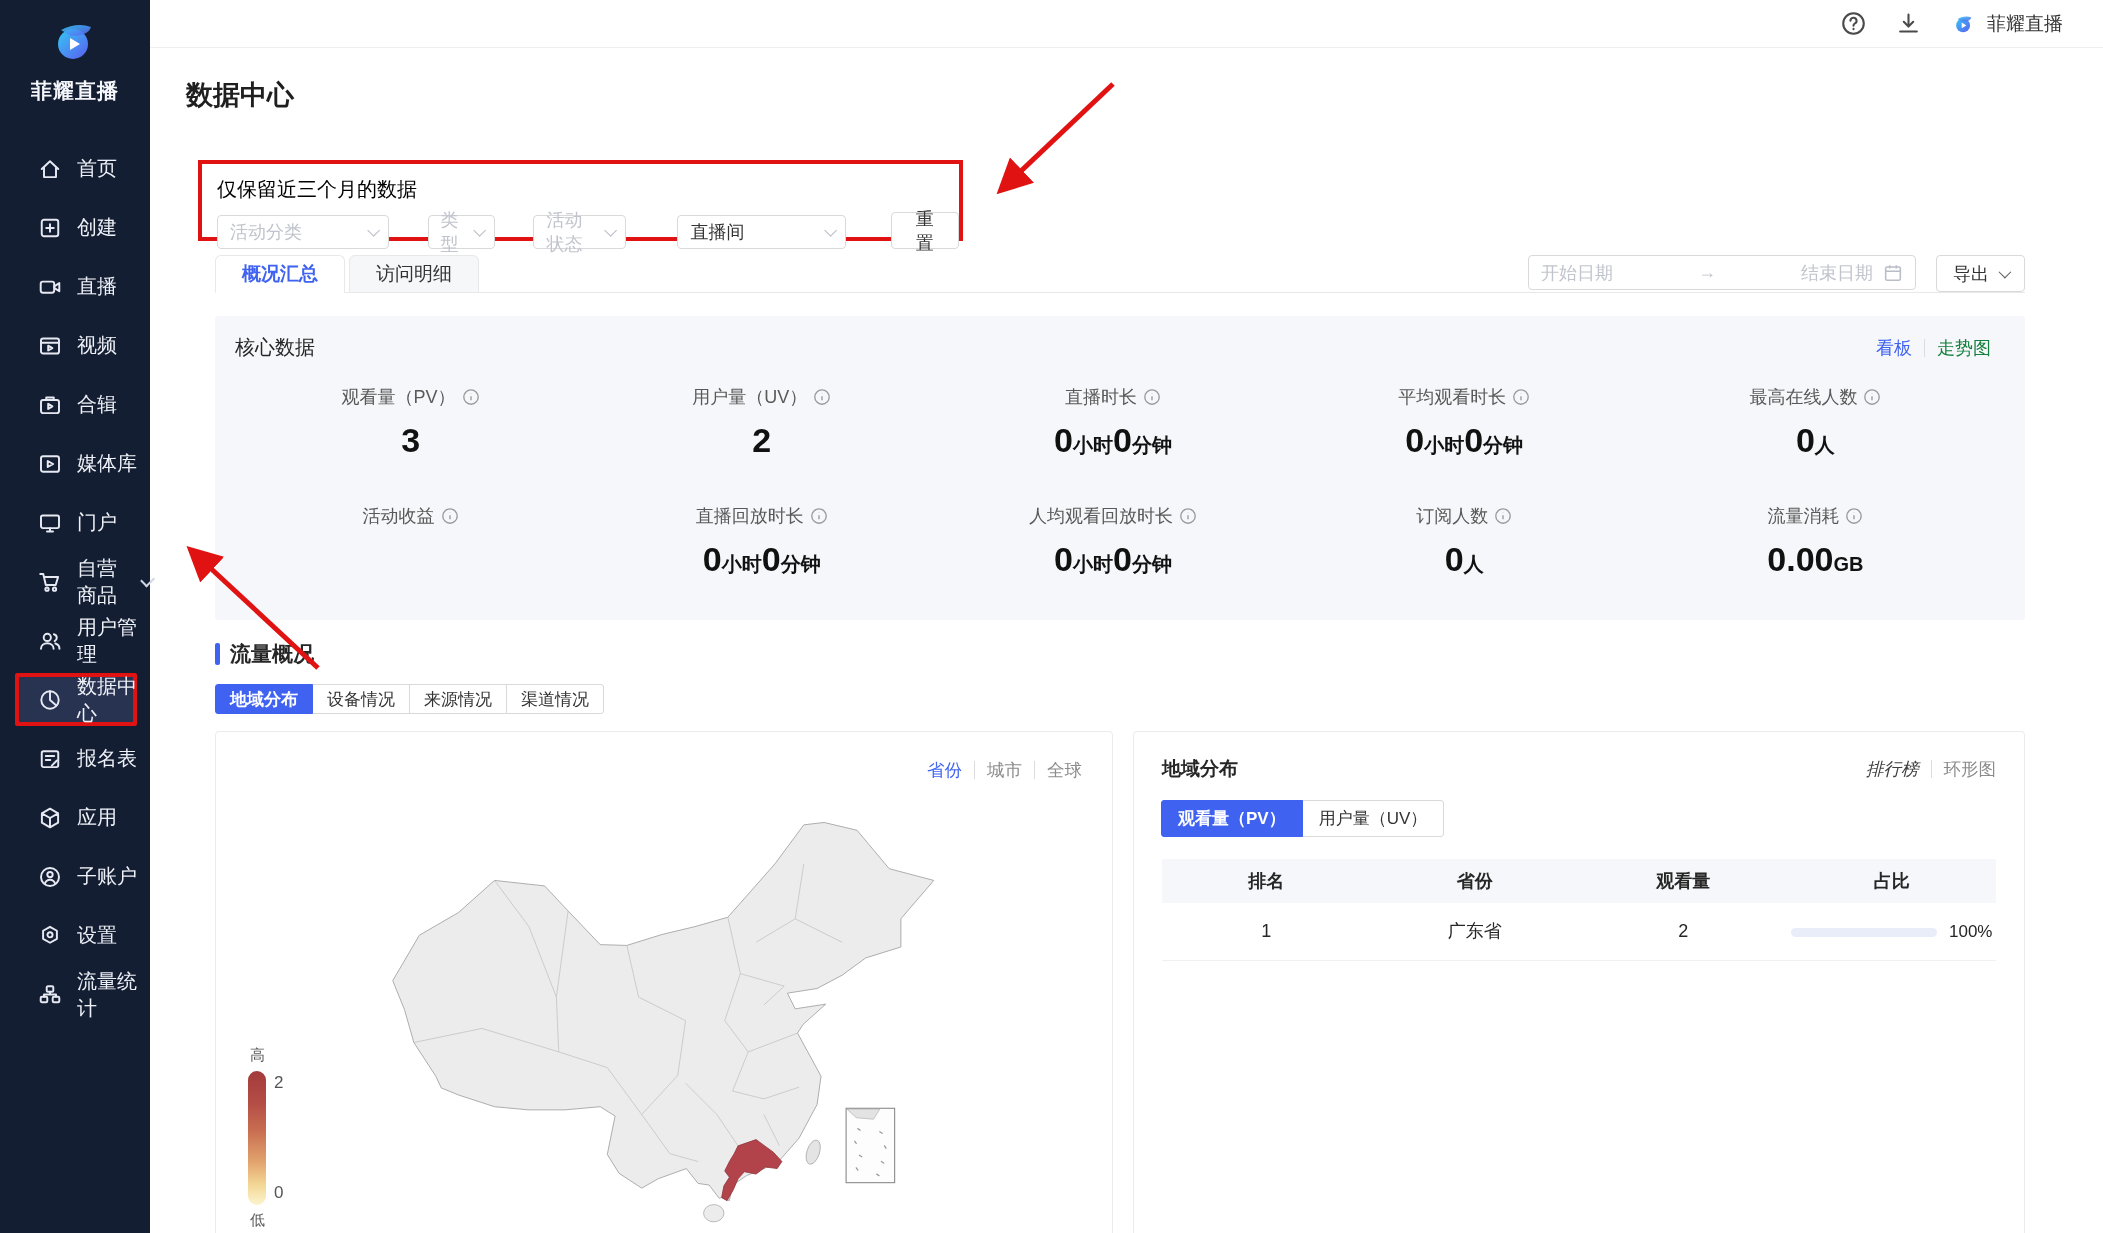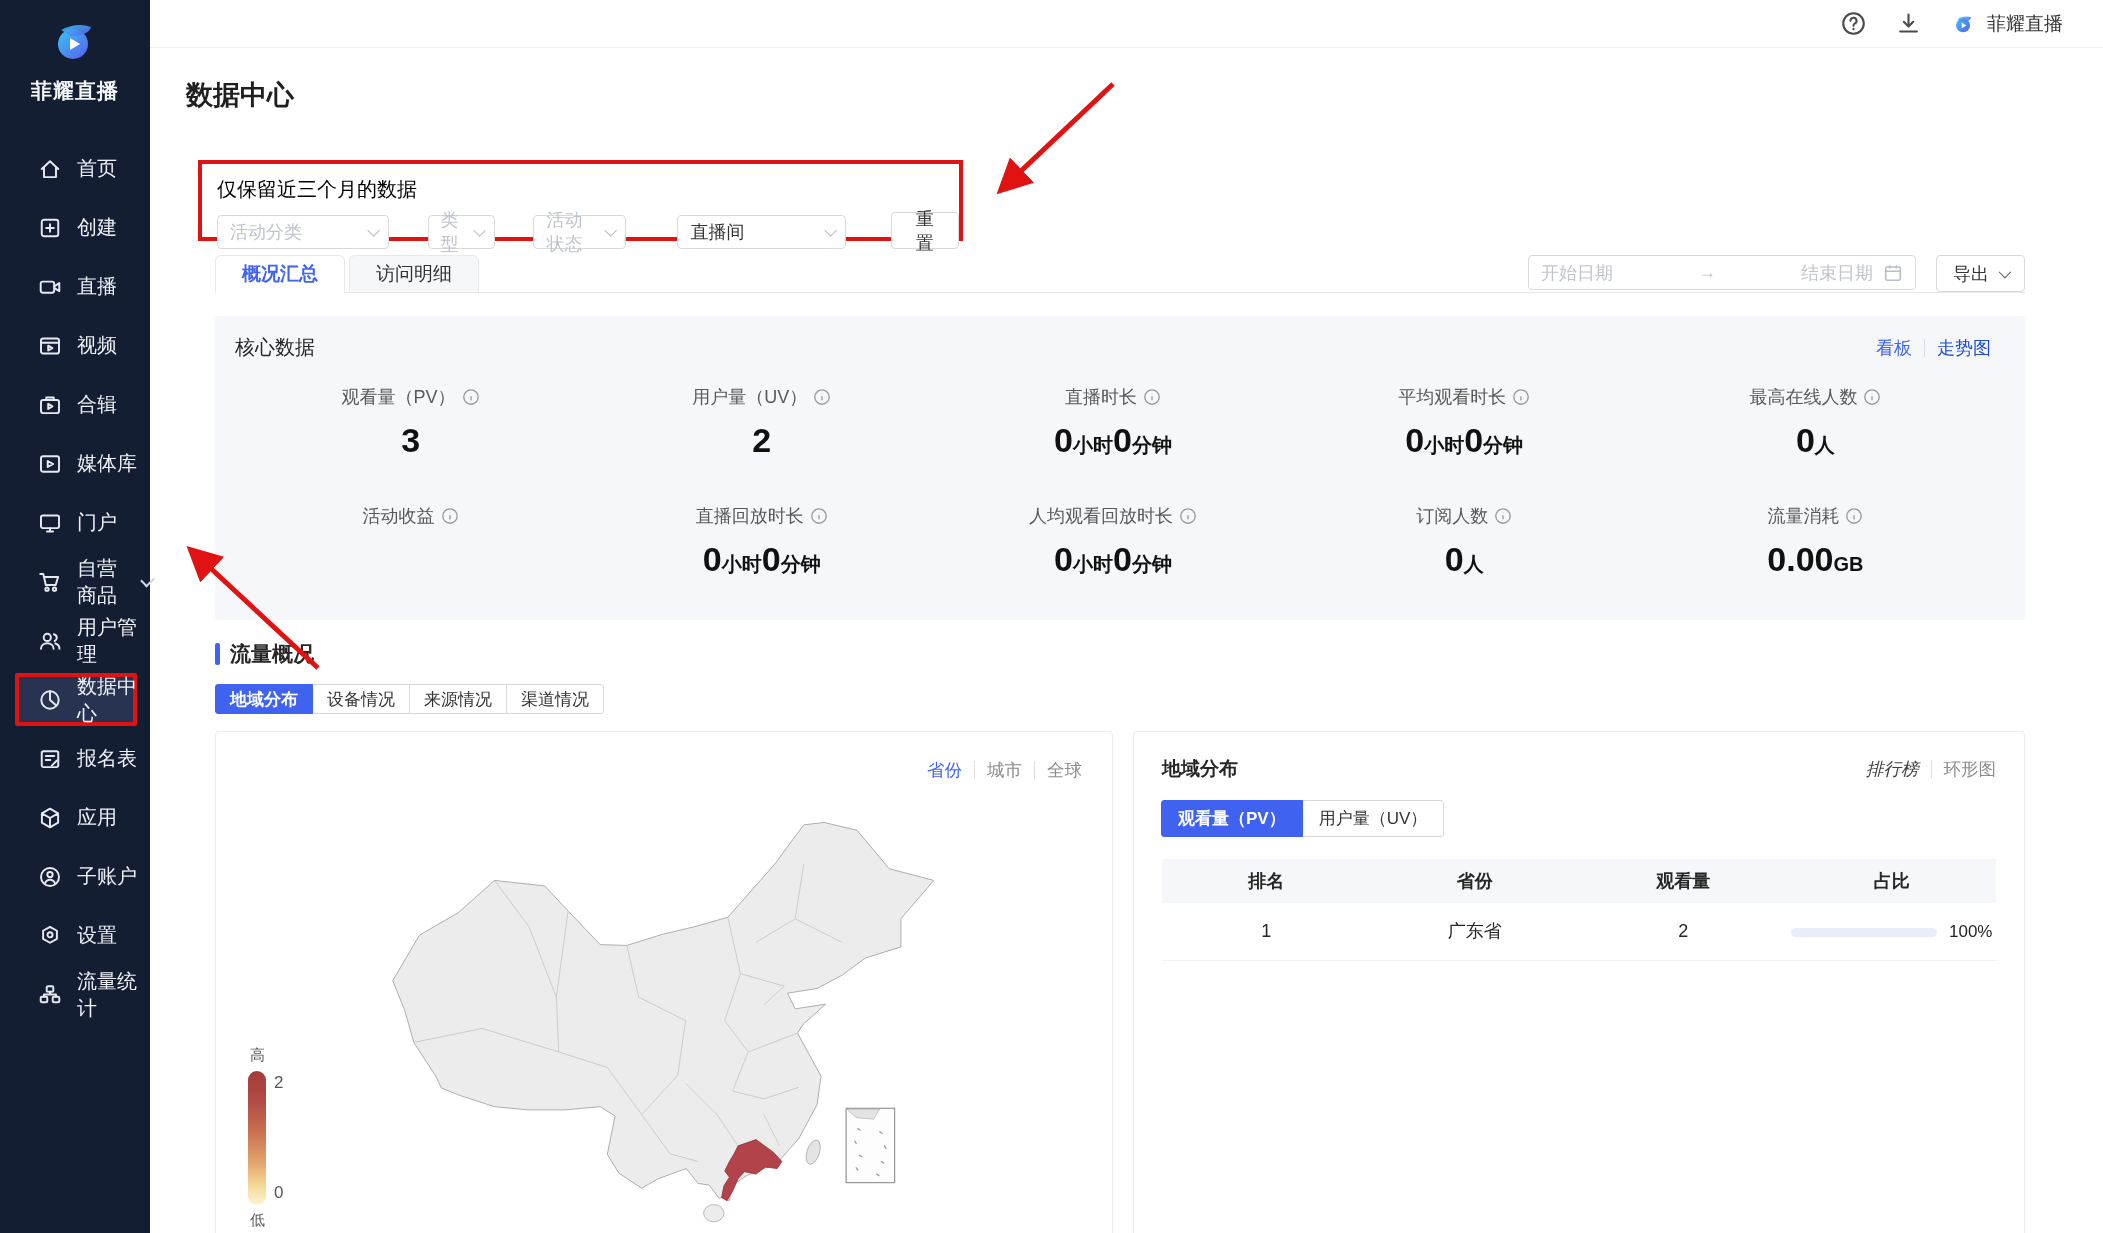--- a/index.html
+++ b/index.html
@@ -49,21 +49,21 @@
   .daterange .mid { flex:1; text-align:center; color:#c0c4cc; font-size:18px; }
   .daterange svg { width:20px; height:20px; stroke:#b9bdc7; fill:none; stroke-width:1.4; margin-left:auto; }
   .export { gap:10px; }
   .export .dn { width:9px; height:9px; border-right:1.8px solid #555; border-bottom:1.8px solid #555; transform:rotate(45deg) translateY(-2px); }
 
   
   .core { margin:23px 78px 0 65px; height:304px; background:#f6f7fa; border-radius:3px; padding:18px 34px 0 20px; }
   .core-head { display:flex; align-items:center; }
   .core-title { font-size:20px; color:#262626; }
   .view-switch { margin-left:auto; font-size:18px; display:flex; align-items:center; gap:12px; }
-  .view-switch .lk { cursor:pointer; color:#1d4ed8; }
+  .view-switch .lk { cursor:pointer; color:#15803d; }
   .view-switch .lk.on { color:#3f63f0; }
   .vdiv { width:1px; height:18px; background:#dcdcdc; }
   .stats { display:grid; grid-template-columns:repeat(5,1fr); margin-top:24px; row-gap:44px; }
   .stat { text-align:center; }
   .stat-label { font-size:18px; color:#595959; display:flex; align-items:center; justify-content:center; gap:6px; }
   .stat-label svg { width:18px; height:18px; stroke:#9a9a9a; fill:none; stroke-width:1.2; cursor:pointer; }
   .stat-val { margin-top:12px; color:#111; }
   .stat-val .num { font-size:34px; font-weight:700; }
   .stat-val .unit { font-size:20px; font-weight:700; }
 

